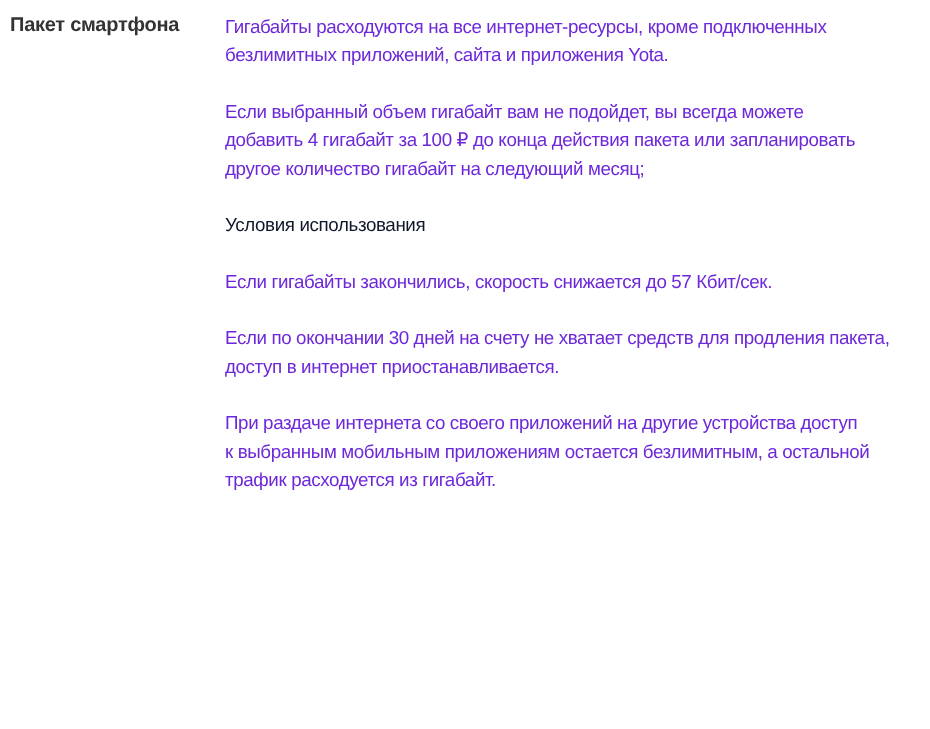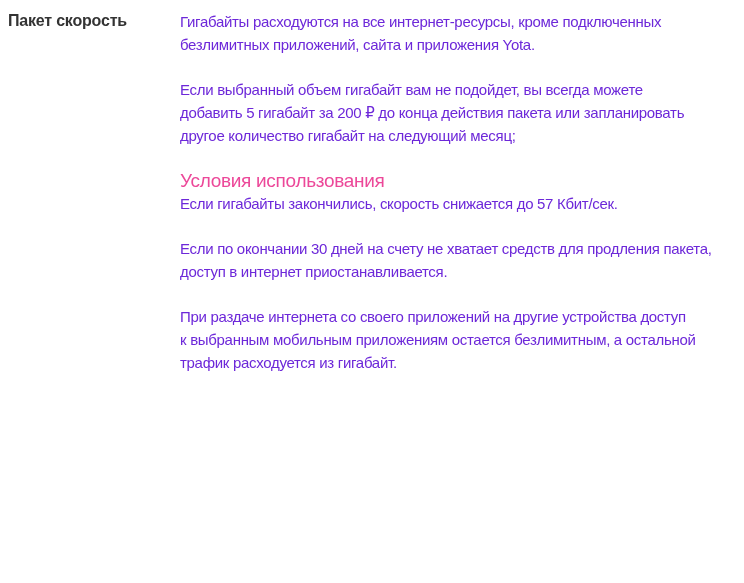--- a/index.html
+++ b/index.html
@@ -36,39 +36,40 @@
     font-size: 15px;
     line-height: 23px;
     color: #6d28d9;
     letter-spacing: -0.3px;
     white-space: pre-line;
     margin-bottom: 22px;
   }
   .para:first-child { margin-top: 1px; }
   .para:last-child { margin-bottom: 0; }
   .subheading {
-    font-size: 19px;
+    font-size: 15px;
     font-weight: 400;
     line-height: 23px;
-    color: #ec4899;
+    color: #0f172a;
     letter-spacing: -0.3px;
+    margin-bottom: 22px;
   }
 </style>
 </head>
 <body>
 
 <div class="section-row">
   <div class="left-col">
-    <div class="section-title">Пакет скорость</div>
+    <div class="section-title">Пакет смартфона</div>
   </div>
   <div class="right-col">
     <p class="para">Гигабайты расходуются на все интернет-ресурсы, кроме подключенных
 безлимитных приложений, сайта и приложения Yota.</p>
     <p class="para">Если выбранный объем гигабайт вам не подойдет, вы всегда можете
-добавить 5 гигабайт за 200 ₽ до конца действия пакета или запланировать
+добавить 4 гигабайт за 100 ₽ до конца действия пакета или запланировать
 другое количество гигабайт на следующий месяц;</p>
     <h4 class="subheading">Условия использования</h4>
     <p class="para">Если гигабайты закончились, скорость снижается до 57 Кбит/сек.</p>
     <p class="para">Если по окончании 30 дней на счету не хватает средств для продления пакета,
 доступ в интернет приостанавливается.</p>
     <p class="para">При раздаче интернета со своего приложений на другие устройства доступ
 к выбранным мобильным приложениям остается безлимитным, а остальной
 трафик расходуется из гигабайт.</p>
   </div>
 </div>

